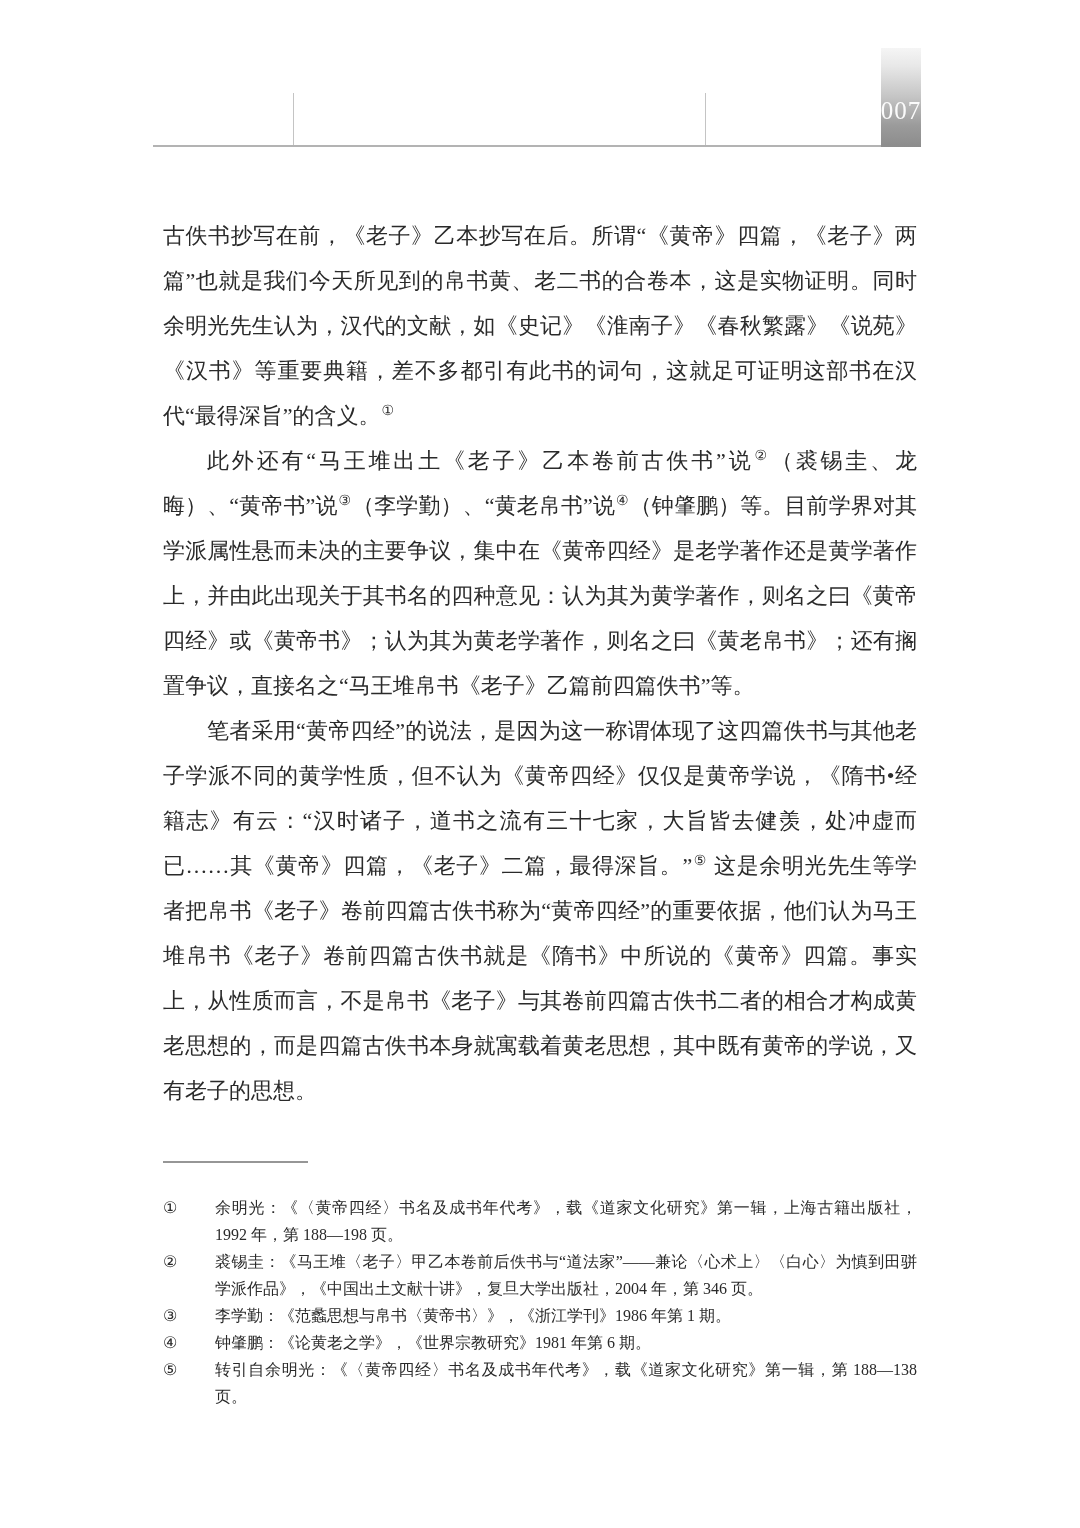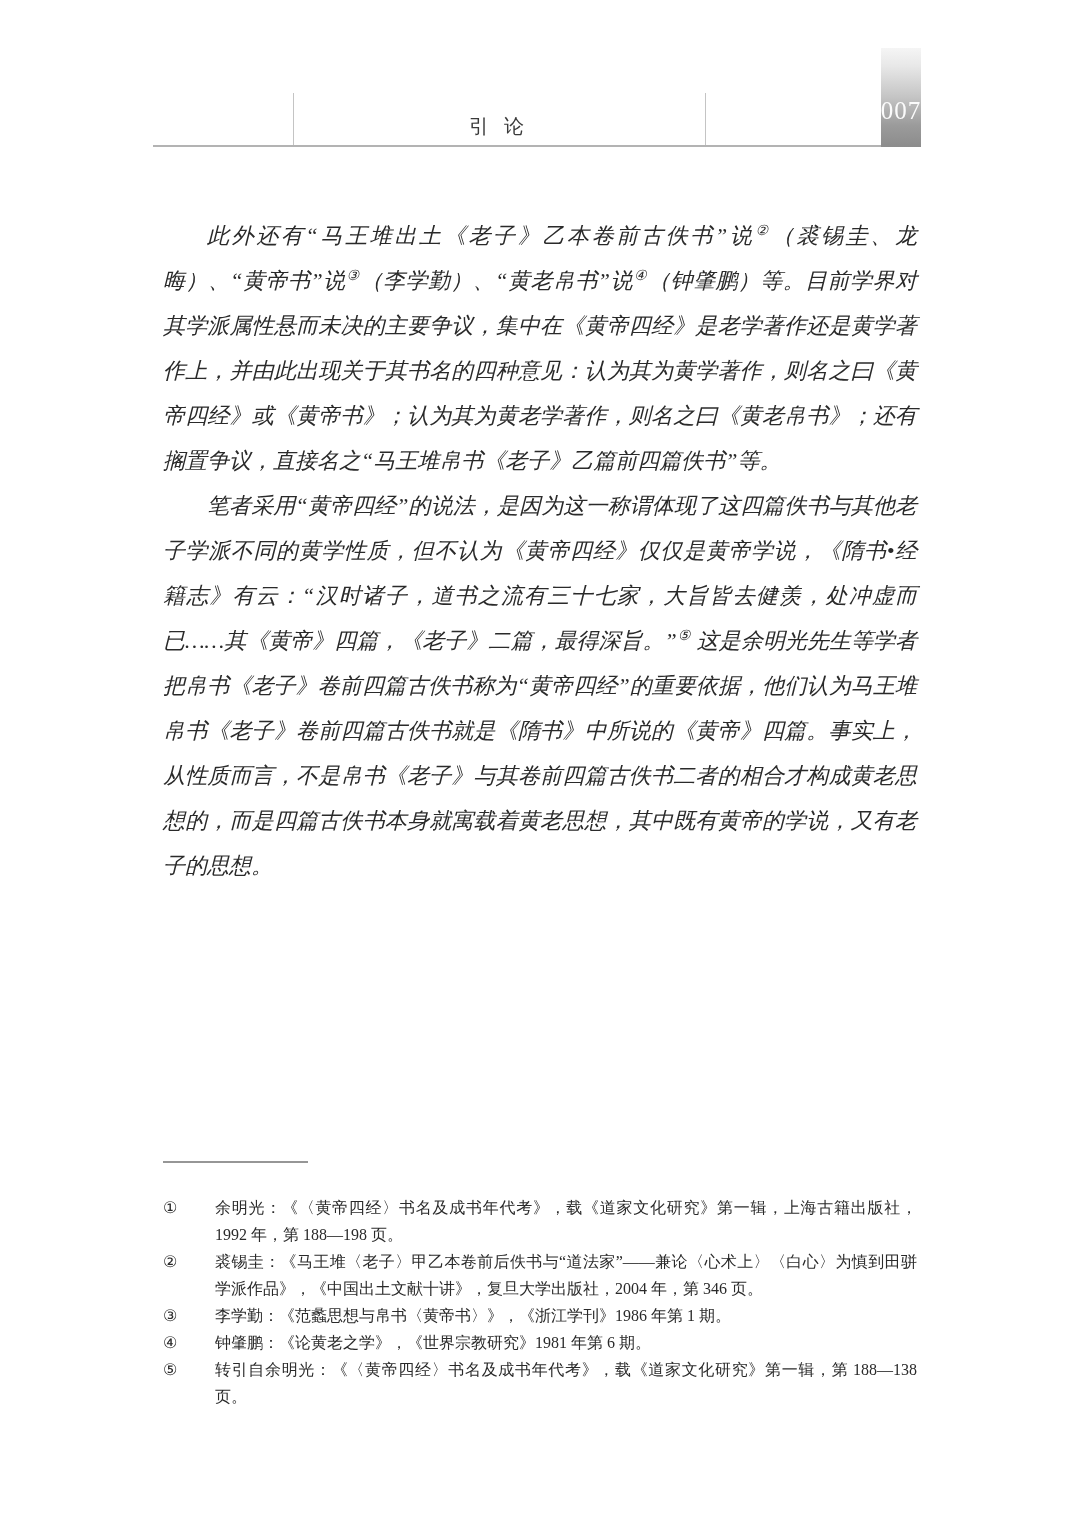--- a/index.html
+++ b/index.html
@@ -68,21 +68,21 @@
     position: absolute;
     left: 163px;
     top: 213px;
     width: 754px;
     font-size: 22px;
     line-height: 45px;
     text-align: justify;
     color: #2a2a2a;
   }
   .body-text p { margin: 0; }
-  .body-text p.indent { text-indent: 2em; font-style: italic; }
+  .body-text p.indent { text-indent: 2em; }
   sup.fnref {
     font-size: 14px;
     line-height: 0;
     vertical-align: 8px;
     margin: 0 1px;
     letter-spacing: 0;
   }
   
   .fn-sep {
     position: absolute;
@@ -115,26 +115,26 @@
   }
 </style>
 </head>
 <body>
 
 <div class="page">
 
   <div class="header-rule"></div>
   <div class="header-tick tick-left"></div>
   <div class="header-tick tick-right"></div>
-  <div class="running-title">引 论</div>
   <div class="pagenum-box">
     <span class="pagenum">007</span>
   </div>
 
   <div class="body-text">
+      <p class=""><span>古佚书抄写在前，《老子》乙本抄写在后。所谓“《黄帝》四篇，《老子》两篇”也就是我们今天所见到的帛书黄、老二书的合卷本，这是实物证明。同时余明光先生认为，汉代的文献，如《史记》《淮南子》《春秋繁露》《说苑》《汉书》等重要典籍，差不多都引有此书的词句，这就足可证明这部书在汉代“最得深旨”的含义。</span><sup class="fnref">①</sup></p>
       <p class="indent"><span>此外还有“马王堆出土《老子》乙本卷前古佚书”说</span><sup class="fnref">②</sup><span>（裘锡圭、龙晦）、“黄帝书”说</span><sup class="fnref">③</sup><span>（李学勤）、“黄老帛书”说</span><sup class="fnref">④</sup><span>（钟肇鹏）等。目前学界对其学派属性悬而未决的主要争议，集中在《黄帝四经》是老学著作还是黄学著作上，并由此出现关于其书名的四种意见：认为其为黄学著作，则名之曰《黄帝四经》或《黄帝书》；认为其为黄老学著作，则名之曰《黄老帛书》；还有搁置争议，直接名之“马王堆帛书《老子》乙篇前四篇佚书”等。</span></p>
       <p class="indent"><span>笔者采用“黄帝四经”的说法，是因为这一称谓体现了这四篇佚书与其他老子学派不同的黄学性质，但不认为《黄帝四经》仅仅是黄帝学说，《隋书•经籍志》有云：“汉时诸子，道书之流有三十七家，大旨皆去健羡，处冲虚而已……其《黄帝》四篇，《老子》二篇，最得深旨。”</span><sup class="fnref">⑤</sup><span> 这是余明光先生等学者把帛书《老子》卷前四篇古佚书称为“黄帝四经”的重要依据，他们认为马王堆帛书《老子》卷前四篇古佚书就是《隋书》中所说的《黄帝》四篇。事实上，从性质而言，不是帛书《老子》与其卷前四篇古佚书二者的相合才构成黄老思想的，而是四篇古佚书本身就寓载着黄老思想，其中既有黄帝的学说，又有老子的思想。</span></p>
     </div>
 
   <div class="fn-sep"></div>
   <div class="footnotes">
       <div class="fn-item">
         <span class="fn-marker">①</span>
         <span class="fn-text">余明光：《〈黄帝四经〉书名及成书年代考》，载《道家文化研究》第一辑，上海古籍出版社，1992 年，第 188—198 页。</span>
       </div>

